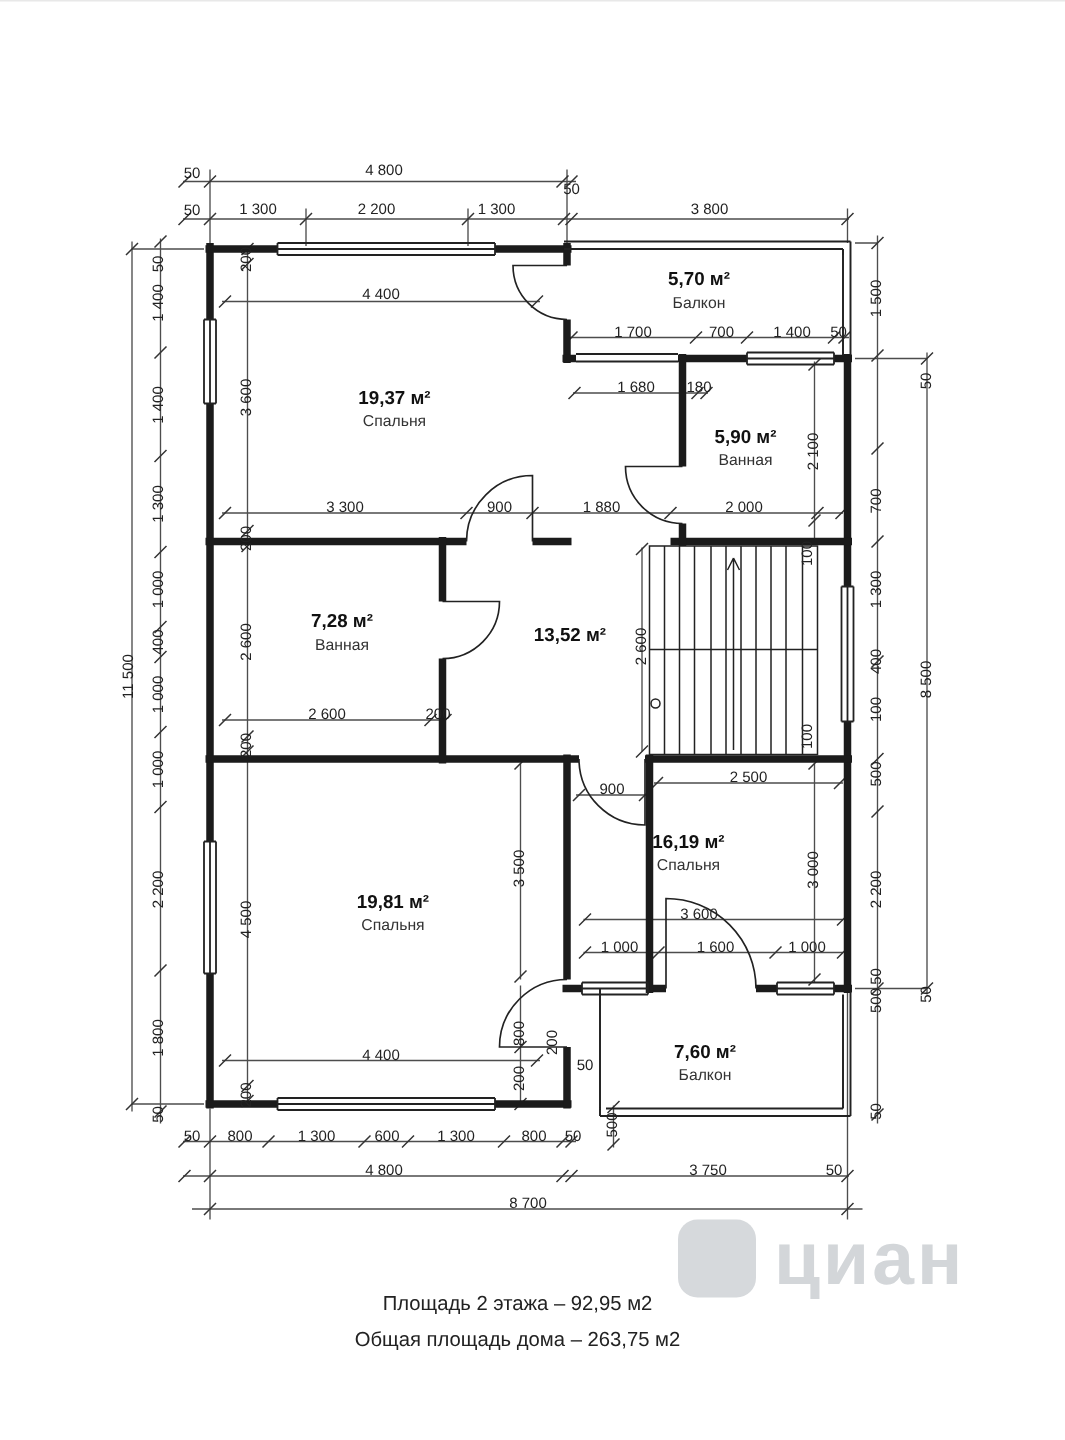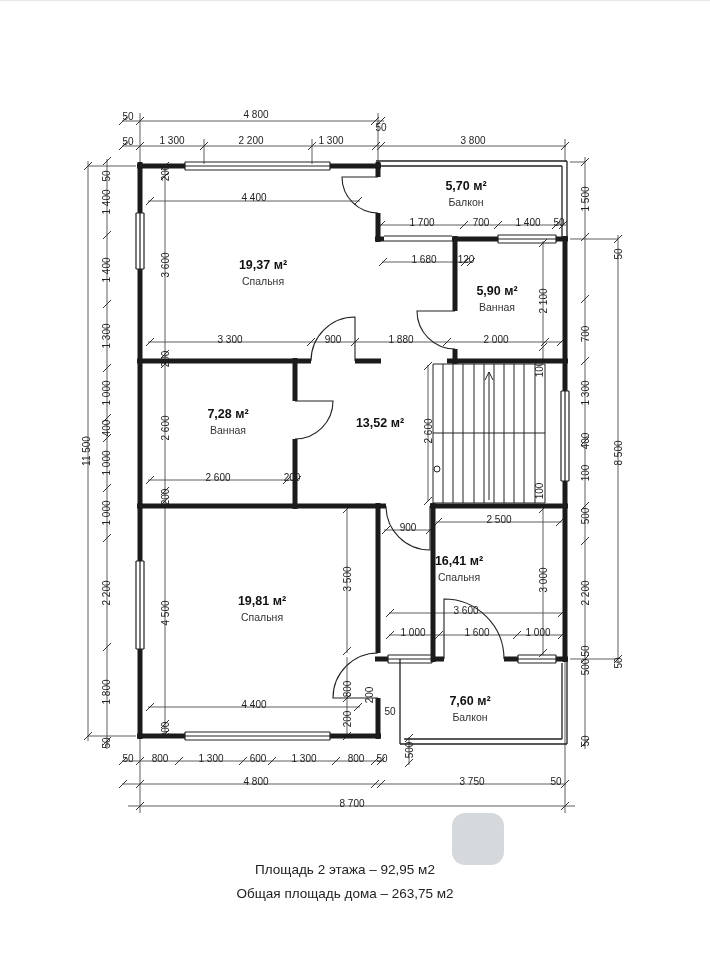--- a/index.html
+++ b/index.html
@@ -126,21 +126,21 @@
   <span class="dim v" style="left:618px;top:253px">50</span>
   <span class="dim v" style="left:618px;top:452px">8 500</span>
   <span class="dim v" style="left:618px;top:662px">50</span>
 
   <span class="dim" style="left:254px;top:196px">4 400</span>
   <span class="dim" style="left:422px;top:221px">1 700</span>
   <span class="dim" style="left:481px;top:221px">700</span>
   <span class="dim" style="left:528px;top:221px">1 400</span>
   <span class="dim" style="left:559px;top:221px">50</span>
   <span class="dim" style="left:424px;top:258px">1 680</span>
-  <span class="dim" style="left:466px;top:258px">120</span>
+  <span class="dim" style="left:466px;top:258px">180</span>
   <span class="dim v" style="left:543px;top:300px">2 100</span>
   <span class="dim" style="left:230px;top:338px">3 300</span>
   <span class="dim" style="left:333px;top:338px">900</span>
   <span class="dim" style="left:401px;top:338px">1 880</span>
   <span class="dim" style="left:496px;top:338px">2 000</span>
   <span class="dim v" style="left:539px;top:368px">100</span>
   <span class="dim v" style="left:539px;top:490px">100</span>
   <span class="dim v" style="left:428px;top:430px">2 600</span>
   <span class="dim" style="left:218px;top:476px">2 600</span>
   <span class="dim" style="left:292px;top:476px">200</span>
@@ -173,25 +173,26 @@
 
   <span class="t room-a" style="left:263px;top:264px">19,37 м²</span>
   <span class="t room-n" style="left:263px;top:280px">Спальня</span>
   <span class="t room-a" style="left:466px;top:185px">5,70 м²</span>
   <span class="t room-n" style="left:466px;top:201px">Балкон</span>
   <span class="t room-a" style="left:497px;top:290px">5,90 м²</span>
   <span class="t room-n" style="left:497px;top:306px">Ванная</span>
   <span class="t room-a" style="left:228px;top:413px">7,28 м²</span>
   <span class="t room-n" style="left:228px;top:429px">Ванная</span>
   <span class="t room-a" style="left:380px;top:422px">13,52 м²</span>
-  <span class="t room-a" style="left:459px;top:560px">16,41 м²</span>
+  <span class="t room-a" style="left:459px;top:560px">16,19 м²</span>
   <span class="t room-n" style="left:459px;top:576px">Спальня</span>
   <span class="t room-a" style="left:262px;top:600px">19,81 м²</span>
   <span class="t room-n" style="left:262px;top:616px">Спальня</span>
   <span class="t room-a" style="left:470px;top:700px">7,60 м²</span>
   <span class="t room-n" style="left:470px;top:716px">Балкон</span>
 
   <div class="wm-logo" style="left:452px;top:838px"></div>
+  <div class="wm-text" style="position:absolute;left:516px;top:838px">циан</div>
 
   <div class="t foot" style="left:345px;top:868px">Площадь 2 этажа – 92,95 м2</div>
   <div class="t foot" style="left:345px;top:892px">Общая площадь дома – 263,75 м2</div>
 
 </div>
 
 </body></html>

